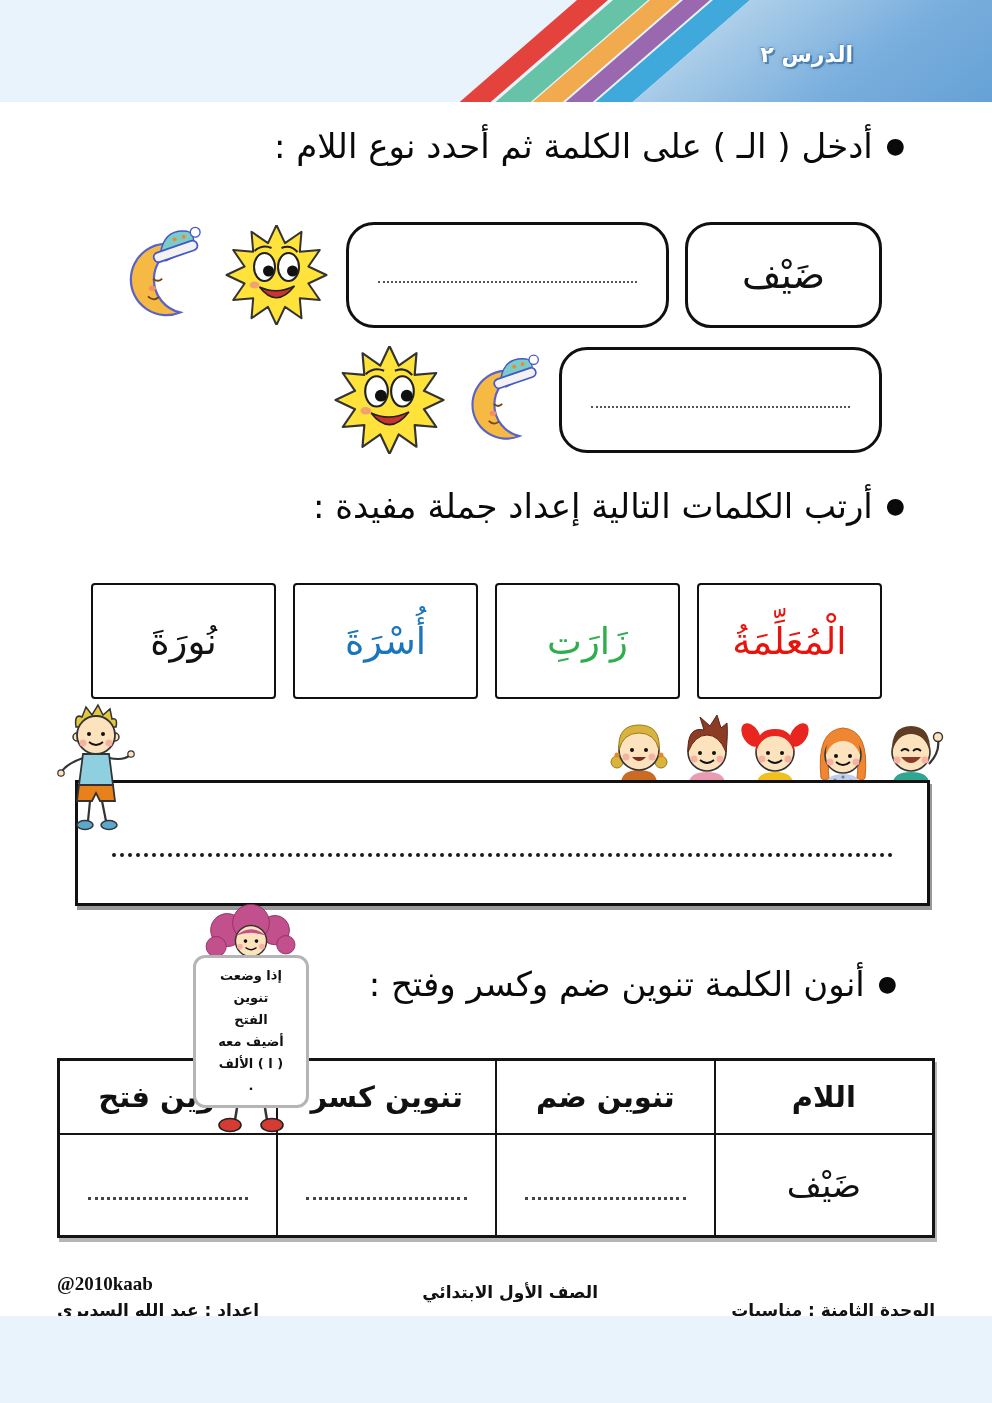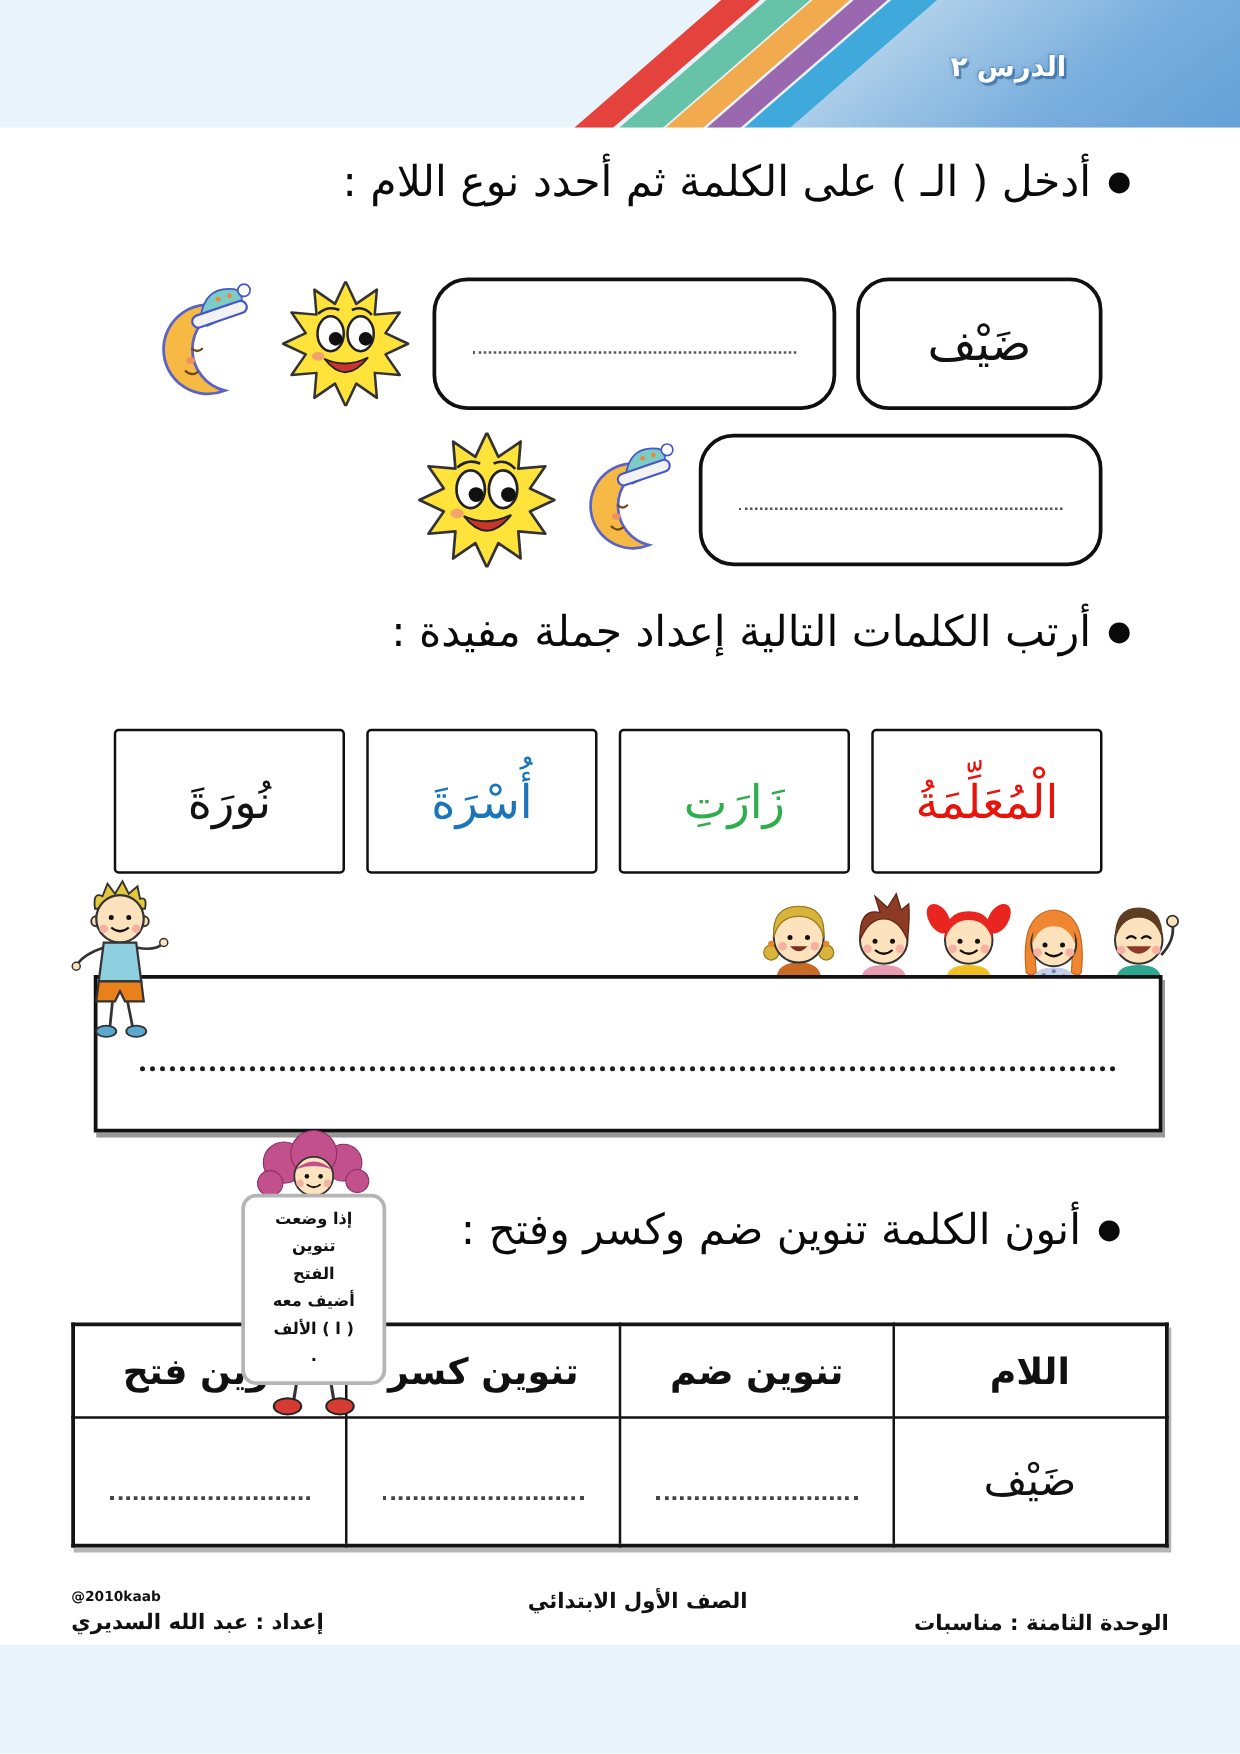--- a/index.html
+++ b/index.html
@@ -62,21 +62,21 @@
   table.tanween td{height:98px;border:2.5px solid #141414;position:relative;}
   td.word-cell{font-size:34px;text-align:center;vertical-align:middle;direction:rtl;}
   td .dotline{position:absolute;left:13%;right:13%;top:62%;border-top:3px dotted #444;}
 
   
   .footer{position:absolute;top:1270px;left:57px;right:57px;direction:rtl;font-weight:bold;
           font-size:17px;display:flex;justify-content:space-between;align-items:flex-end;}
   .footer .unit{padding-bottom:2px;}
   .footer .grade{padding-bottom:20px;margin-right:-30px;}
   .footer-left{text-align:left;direction:ltr;line-height:1.45;}
-  .footer-left .handle{font-size:11px;}
+  .footer-left .handle{font-size:19px;font-family:Liberation Serif, serif;}
 
   .bottom-strip{position:absolute;top:1316px;left:0;right:0;height:87px;background:#e9f3fb;}
 </style>
 </head>
 <body>
 
 <div class="page">
 
   <div class="header" style="background-color: rgb(233, 243, 251);">
     <div class="stripe" style="left: 577px; width: 31px; background-color: rgb(228, 66, 60);"></div>

